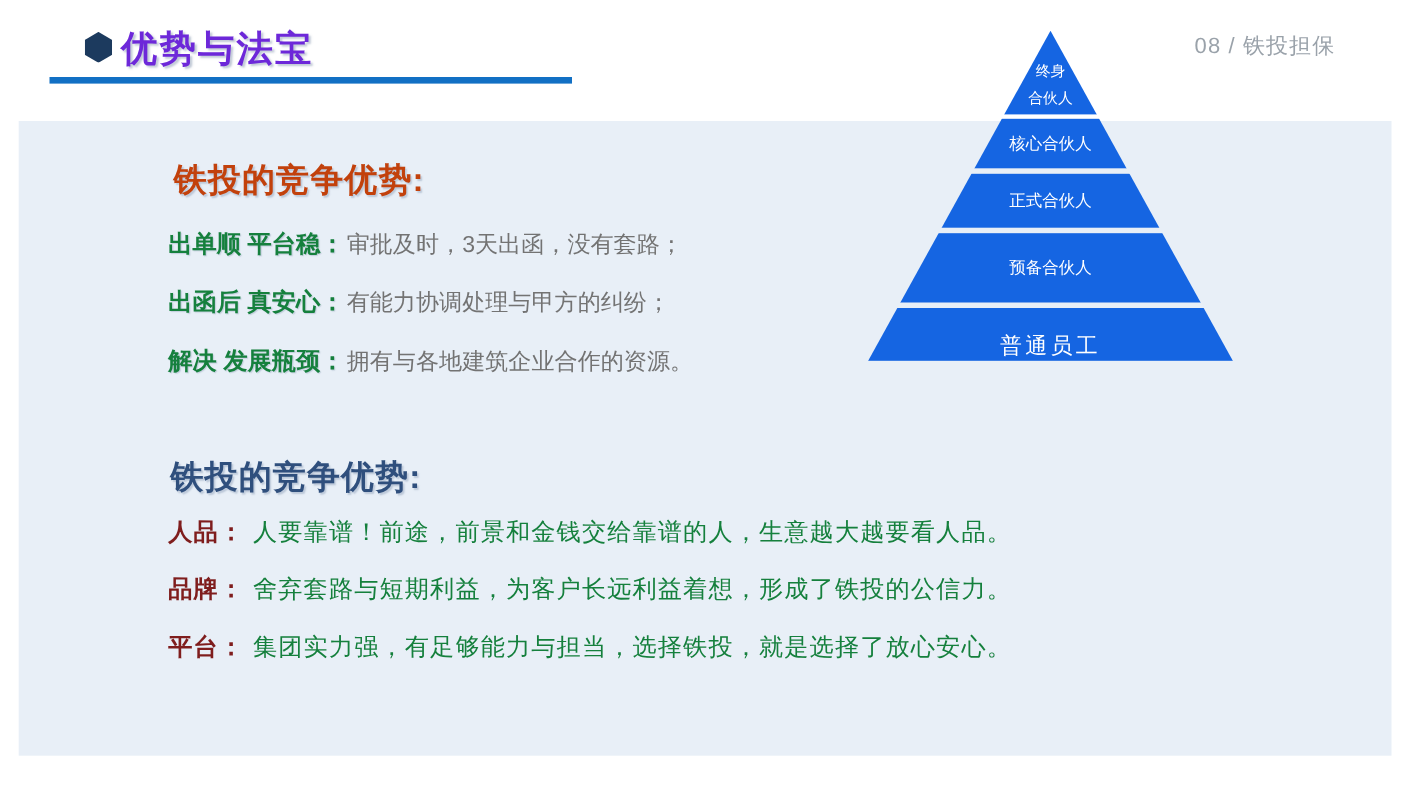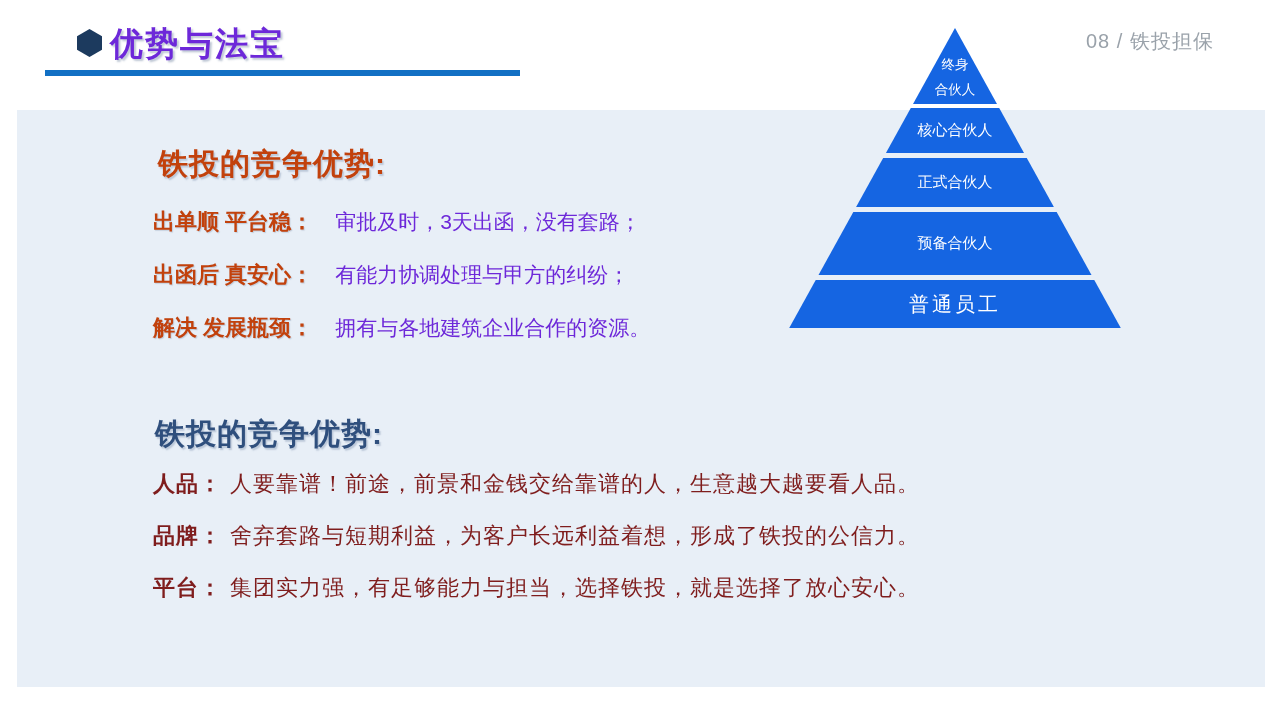--- a/index.html
+++ b/index.html
@@ -25,49 +25,49 @@
                     font-size:20px; color:#9aa2aa; letter-spacing:1px; }
 
   
   .adv-heading { position:absolute; left:158px; top:144px; font-size:30px; font-weight:bold;
                  color:#c2410c; letter-spacing:1px;
                  text-shadow:1.5px 1.5px 1.5px rgba(120,140,170,0.4); }
   .adv-row { position:absolute; left:153px; font-size:21px; white-space:nowrap; }
   .adv-row.r1 { top:207px; }
   .adv-row.r2 { top:260px; }
   .adv-row.r3 { top:313px; }
-  .adv-label { font-weight:bold; color:#c2410c; font-size:22px;
-               text-shadow:1px 1px 1px rgba(120,140,170,0.35); margin-right:22px; }
-  .adv-text { color:#6d28d9; }
+  .adv-label { font-weight:bold; color:#15803d; font-size:22px;
+               text-shadow:1px 1px 1px rgba(120,140,170,0.35); margin-right:2px; }
+  .adv-text { color:#737373; }
 
   
   .tre-heading { position:absolute; left:155px; top:414px; font-size:30px; font-weight:bold;
                  color:#2f4f7d; letter-spacing:1px;
                  text-shadow:1.5px 1.5px 1.5px rgba(120,140,170,0.4); }
   .tre-row { position:absolute; left:153px; font-family:"Liberation Serif", serif;
              font-size:22px; white-space:nowrap; letter-spacing:1px; }
   .tre-row.r1 { top:469px; }
   .tre-row.r2 { top:521px; }
   .tre-row.r3 { top:573px; }
   .tre-label { color:#7f1d1d; font-weight:bold; margin-right:8px; }
-  .tre-text { color:#7f1d1d; }
+  .tre-text { color:#15803d; }
 
   
   .pyramid { position:absolute; left:787px; top:28px; width:336px; height:304px;
              clip-path:polygon(50% 0, 100% 100%, 0 100%); }
   .pyr-band { width:100%; background:#1565e2; color:#ffffff;
               font-family:"Liberation Serif", serif;
               display:flex; align-items:center; justify-content:center; }
   .pyr-band.b1 { height:76px; margin-bottom:4px; flex-direction:column;
                  justify-content:flex-end; padding-bottom:5px; row-gap:7px;
                  font-size:13.5px; }
   .pyr-band.b2 { height:45px; margin-bottom:5px; font-size:15px; }
   .pyr-band.b3 { height:49px; margin-bottom:5px; font-size:15px; }
   .pyr-band.b4 { height:63px; margin-bottom:5px; font-size:15px; }
-  .pyr-band.b5 { height:48px; font-size:20px; letter-spacing:3px; }
+  .pyr-band.b5 { height:48px; font-size:20px; letter-spacing:3px;align-items:flex-end; }
 </style>
 </head>
 <body>
 
 <div class="slide">
 
   <div class="panel"></div>
 
   <div class="hexagon"></div>
   <div class="slide-title">优势与法宝</div>

